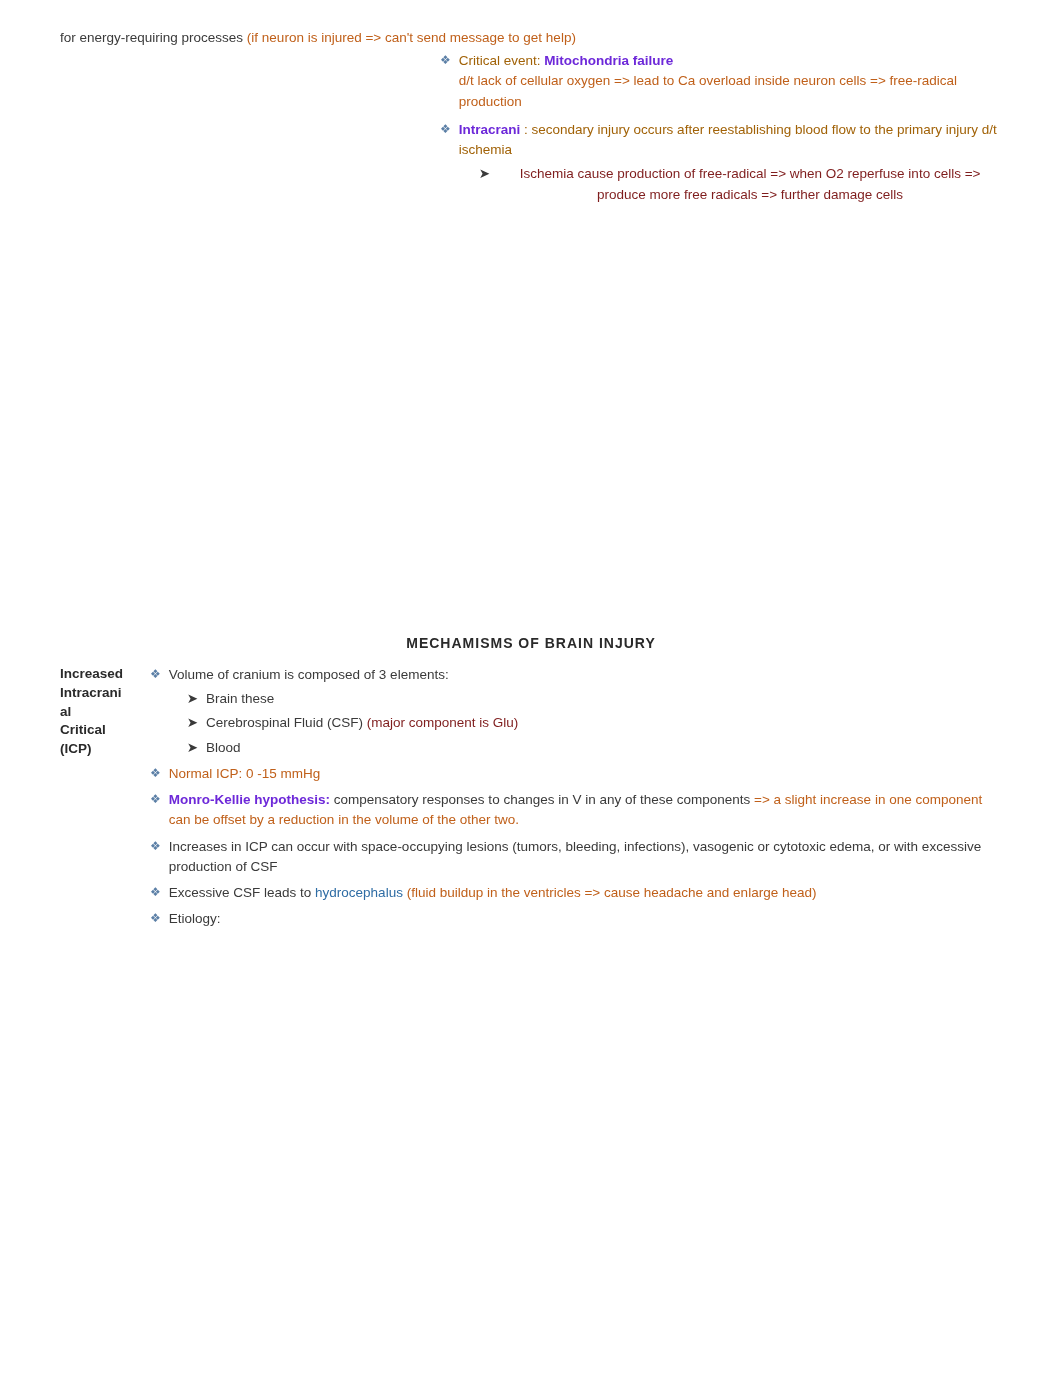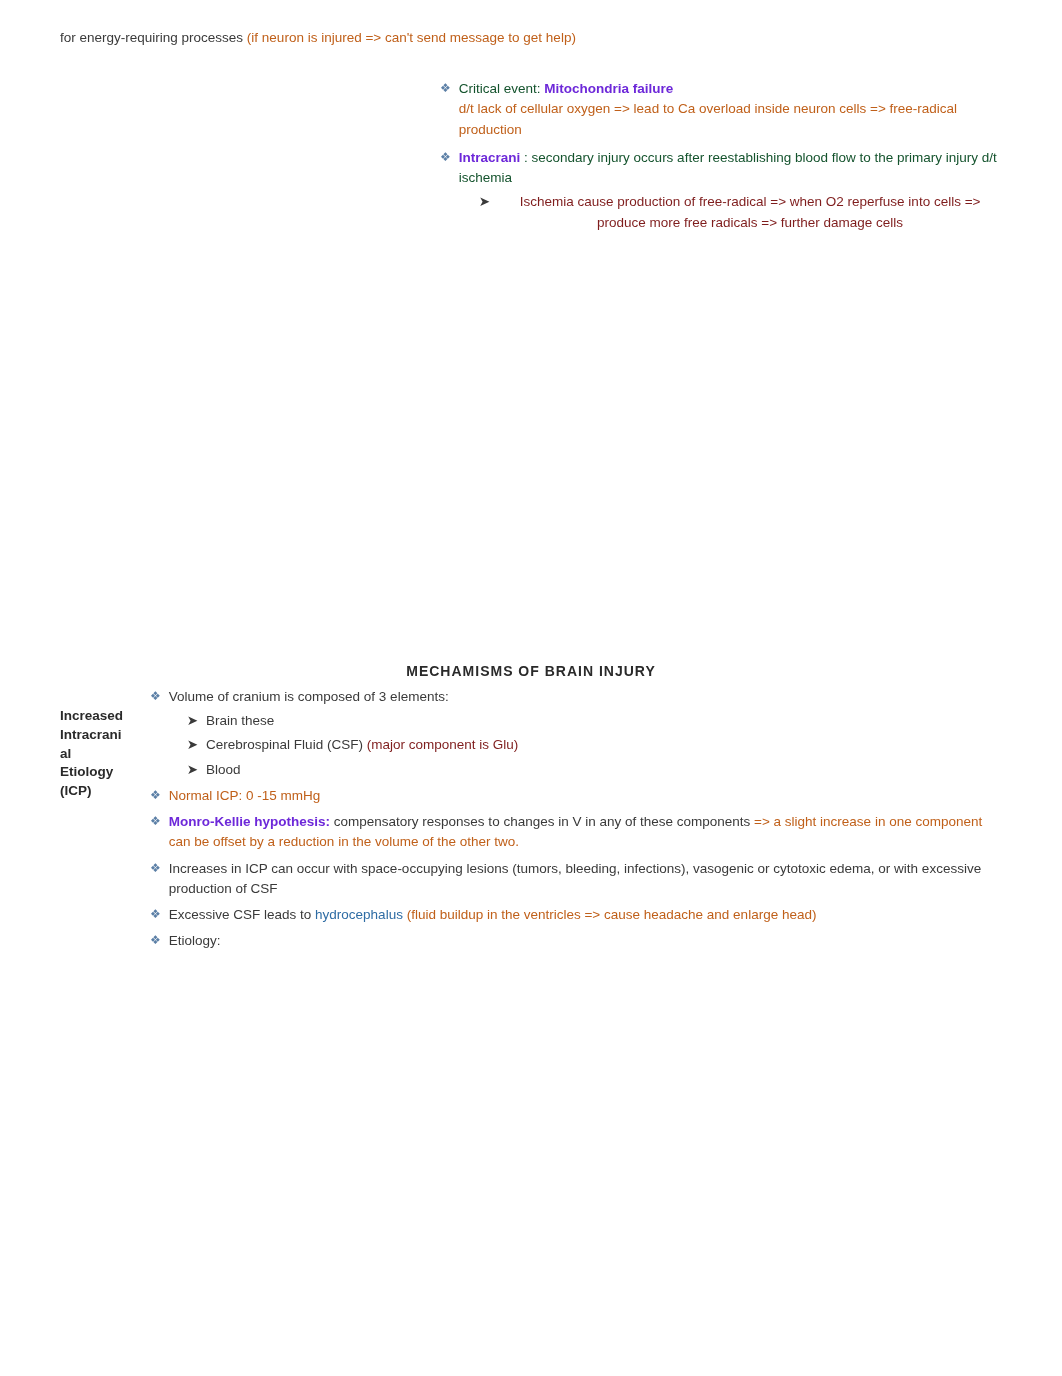--- a/index.html
+++ b/index.html
@@ -11,21 +11,21 @@
       width: 1062px;
       min-height: 1376px;
       padding: 30px 60px;
     }
     .page-content {
       position: relative;
     }
     .intro-line {
       font-size: 13.5px;
       color: #3a3a3a;
-      margin-bottom: 34px;
+      margin-bottom: 6px;
     }
     .intro-line .orange-text {
       color: #c0601a;
     }
     .bullet-section {
       margin-left: 380px;
       margin-bottom: 20px;
     }
     .bullet-item {
       display: flex;
@@ -76,56 +76,56 @@
 
     
     .mechanisms-section {
       margin-top: 10px;
     }
     .section-title {
       text-align: center;
       font-weight: bold;
       font-size: 14px;
       letter-spacing: 1px;
-      margin-bottom: 8px;
+      margin-bottom: 14px;
       color: #2a2a2a;
     }
     .two-col {
       display: flex;
       align-items: flex-start;
     }
     .left-label {
       width: 90px;
       flex-shrink: 0;
       font-weight: bold;
       font-size: 13.5px;
       color: #2a2a2a;
       line-height: 1.4;
       padding-right: 6px;
-      margin-top: 20px;
+      margin-top: 0;
     }
     .right-content {
       flex: 1;
     }
     .right-content .bullet-item {
       margin-left: 0;
       margin-bottom: 6px;
     }
     .right-content .sub-bullet {
       margin-left: 18px;
     }
     .orange-text {
       color: #c0601a;
     }
     .blue-text {
       color: #2e6ca4;
       margin-top: 26px;
     }
     .normal-text {
-      color: #14532d;
+      color: #a16207;
     }
   </style>
 </head>
 <body>
 
 <div class="page-content">
 
   <div class="intro-line">
     <span>for energy-requiring processes</span>
     <span class="orange-text">(if neuron is injured =&gt; can't send message to get help)</span>
@@ -159,21 +159,21 @@
 
   <div class="mechanisms-section">
     <div class="section-title">MECHAMISMS OF BRAIN INJURY</div>
 
     <div class="two-col">
 
       <div class="left-label">
         <div>Increased</div>
         <div>Intracrani</div>
         <div>al</div>
-        <div>Etiology</div>
+        <div>Critical</div>
         <div>(ICP)</div>
       </div>
 
       <div class="right-content">
 
         <div class="bullet-item">
           <span class="diamond">❖</span>
           <div class="item-text">
             <span>Volume of cranium is composed of 3 elements:</span>
             <div class="sub-bullet">

